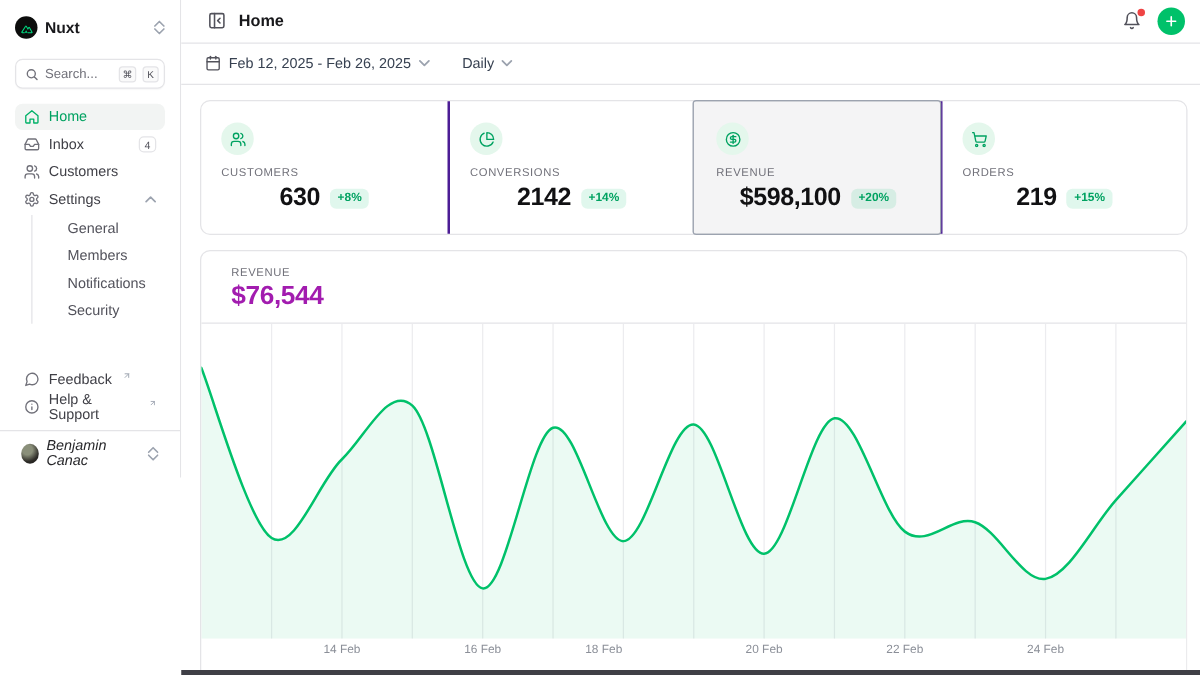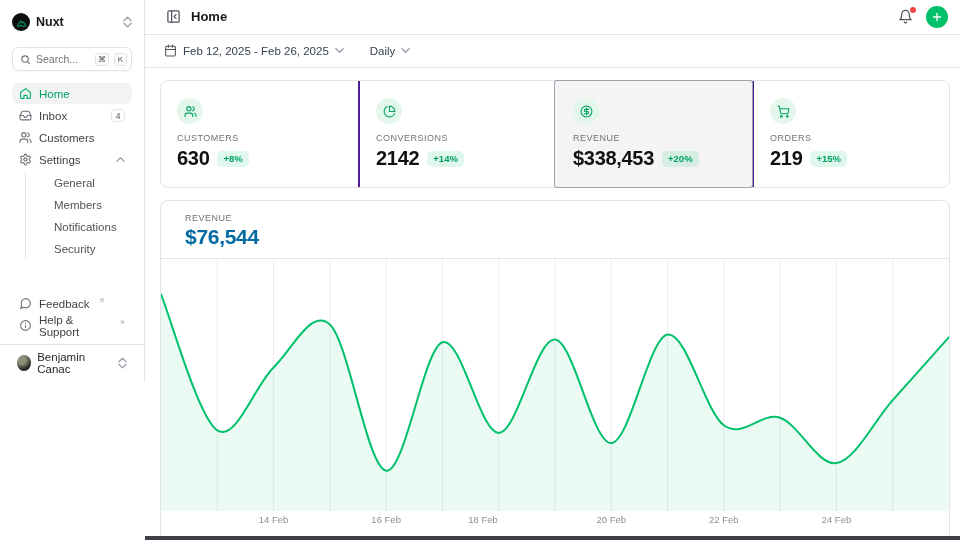--- a/index.html
+++ b/index.html
@@ -39,21 +39,21 @@
   .nav-caret { margin-left:auto; color:#9ca3af; width:9px; height:9px; }
   .nav-children { margin:1px 0 1px 13px; border-left:1px solid #e4e4e7;
     padding-left:22px; display:flex; flex-direction:column; gap:1px; }
   .child-item { height:21px; display:flex; align-items:center; font-size:11.5px;
     color:#52525b; padding:0 6px; border-radius:6px; cursor:pointer; }
 
   .sidebar-footer { margin-top:auto; display:flex; flex-direction:column; gap:1px; }
   .ext { width:7px; height:7px; color:#9ca3af; margin-left:1px; margin-bottom:6px; }
   .sb-divider { border-top:1px solid #e4e4e7; margin:7px -12px 6px -12px; }
   .user-row { height:22px; display:flex; align-items:center; gap:6px; padding:0 5px;
-    border-radius:6px; cursor:pointer; }
+    border-radius:6px; cursor:pointer;font-style:italic; }
   .avatar { width:16px; height:16px; border-radius:50%;
     background:radial-gradient(circle at 35% 30%, #8a8f7a 0 28%, #2e2c28 65%, #111 100%); }
   .user-name { font-size:11.5px; font-weight:500; color:#27272a; }
 
   
   .main { flex:1; position:relative; display:flex; flex-direction:column; background:#fff; }
   .topbar { height:40px; border-bottom:1px solid #e4e4e7; display:flex; align-items:center;
     padding:0 12px 0 19px; gap:9px; }
   .icon-btn { background:none; border:none; color:#52525b; width:18px; height:18px;
     display:flex; align-items:center; justify-content:center; cursor:pointer; padding:0; }
@@ -78,30 +78,30 @@
 
   .stats { display:grid; grid-template-columns:repeat(4,1fr); width:790px; height:108px;
     border:1px solid #e4e4e7; border-radius:8px; background:#fff; }
   .cell { padding:17px 16px 0 16px; border-left:2px solid #4c1d95; cursor:pointer; position:relative; }
   .cell:first-child { border-left:none; }
   .cell.selected { background:#f4f4f5; box-shadow:0 0 0 1px #9ca3af; border-radius:2px; z-index:1; border-left-color:transparent; }
   .stat-ico { width:26px; height:26px; border-radius:50%; background:#e4f7ec;
     display:flex; align-items:center; justify-content:center; color:#00a261; }
   .stat-ico svg { width:13px; height:13px; }
   .stat-label { margin-top:9px; font-size:9px; letter-spacing:.5px; color:#71717a; }
-  .stat-value-row { margin-top:4px; display:flex; align-items:center; gap:8px; }
+  .stat-value-row { margin-top:4px; display:flex; align-items:center; gap:8px;justify-content:center; }
   .stat-value { font-size:20px; font-weight:700; color:#111113; letter-spacing:-.3px; }
   .delta-badge { font-size:9.5px; font-weight:600; color:#00a261; background:rgba(0,193,106,.12);
     border-radius:5px; padding:2.5px 6px; }
 
   .chart-card { margin-top:12px; width:790px; height:340px; border:1px solid #e4e4e7;
     border-radius:8px 8px 0 0; border-bottom:none; overflow:hidden; background:#fff; }
   .chart-head { height:58px; border-bottom:1px solid #e4e4e7; padding:12px 24px 0 24px; }
   .chart-label { font-size:9px; letter-spacing:.5px; color:#71717a; }
-  .chart-value { margin-top:2px; font-size:21px; font-weight:700; color:#0369a1; letter-spacing:-.3px; }
+  .chart-value { margin-top:2px; font-size:21px; font-weight:700; color:#a21caf; letter-spacing:-.3px; }
   .plot { position:relative; width:788px; height:252px; }
   .plot svg { position:absolute; inset:0; display:block; }
   .x-axis { position:relative; height:17px; }
   .x-tick { position:absolute; top:3px; transform:translateX(-50%); font-size:9.5px; color:#8b8f98; white-space:nowrap; }
 
   .bottom-edge { position:absolute; left:0; right:0; bottom:0; height:4px; background:#3f3f46; }
 </style>
 </head>
 <body>
 
@@ -301,21 +301,21 @@
         <div class="cell selected">
           <span class="stat-ico">
               <svg viewBox="0 0 24 24" fill="none" stroke="currentColor" stroke-width="2" stroke-linecap="round" stroke-linejoin="round">
                 <circle cx="12" cy="12" r="10"></circle>
                 <path d="M16 8h-6a2 2 0 1 0 0 4h4a2 2 0 1 1 0 4H8"></path>
                 <path d="M12 6v12"></path>
               </svg>
             </span>
           <div class="stat-label">REVENUE</div>
           <div class="stat-value-row">
-            <span class="stat-value">$338,453</span>
+            <span class="stat-value">$598,100</span>
             <span class="delta-badge">+20%</span>
           </div>
         </div>
         <div class="cell">
           <span class="stat-ico">
               <svg viewBox="0 0 24 24" fill="none" stroke="currentColor" stroke-width="2" stroke-linecap="round" stroke-linejoin="round">
                 <circle cx="8" cy="21" r="1.6"></circle>
                 <circle cx="19" cy="21" r="1.6"></circle>
                 <path d="M2.05 2.05h2l2.66 12.42a2 2 0 0 0 2 1.58h9.78a2 2 0 0 0 1.95-1.57l1.65-7.43H5.12"></path>
               </svg>

